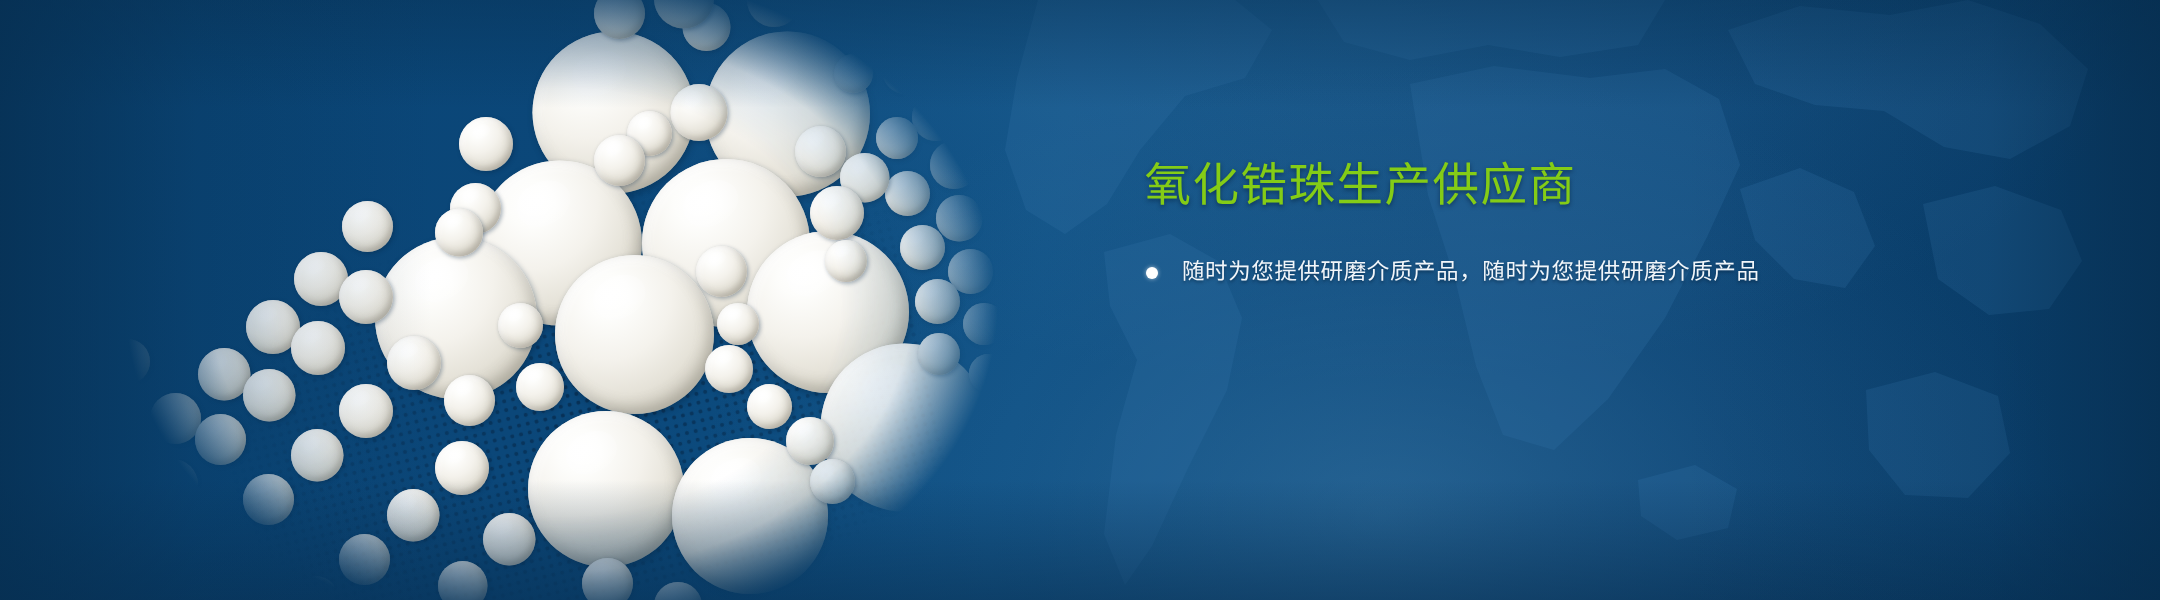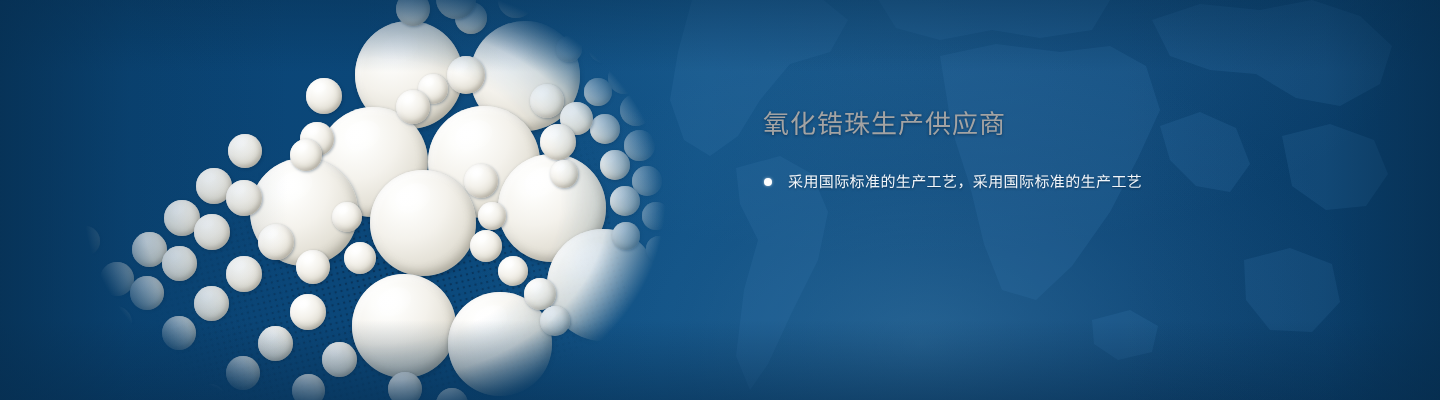--- a/index.html
+++ b/index.html
@@ -79,21 +79,21 @@
     transform:rotate(-22deg);
   }
   .bead.sm{box-shadow:
       inset -2px -2px 5px rgba(120,116,104,.38),
       inset 2px 2px 4px rgba(255,255,255,.85),
       1px 1px 3px rgba(5,34,62,.35);}
 
   
   .copy{position:absolute;left:763px;top:104px;width:520px;}
   .headline{
-    color:#a3a3a3;font-size:26px;line-height:40px;letter-spacing:1px;
+    color:#84cc16;font-size:31px;line-height:40px;letter-spacing:1px;
     font-weight:400;margin:0 0 26px 0;white-space:nowrap;
     text-shadow:0 1px 3px rgba(3,28,52,.55);
   }
   .bullets{list-style:none;margin:0;padding:0;}
   .bullet{
     position:relative;padding-left:25px;margin-bottom:9px;
     color:#f2f6fa;font-size:15px;line-height:24px;letter-spacing:.4px;
     text-shadow:0 1px 2px rgba(3,28,52,.5);
   }
   .bullet:last-child{margin-bottom:0;}
@@ -235,19 +235,19 @@
   <div class="copy">
 
     <h1 class="headline">氧化锆珠生产供应商</h1>
 
     <ul class="bullets">
 
 
 
       <li class="bullet">
         <span class="dot"></span>
-        <span class="bline">采用国际标准的生产工艺，采用国际标准的生产工艺</span>
+        <span class="bline">随时为您提供研磨介质产品，随时为您提供研磨介质产品</span>
       </li>
 
     </ul>
   </div>
 
 </div>
 
 </body></html>

